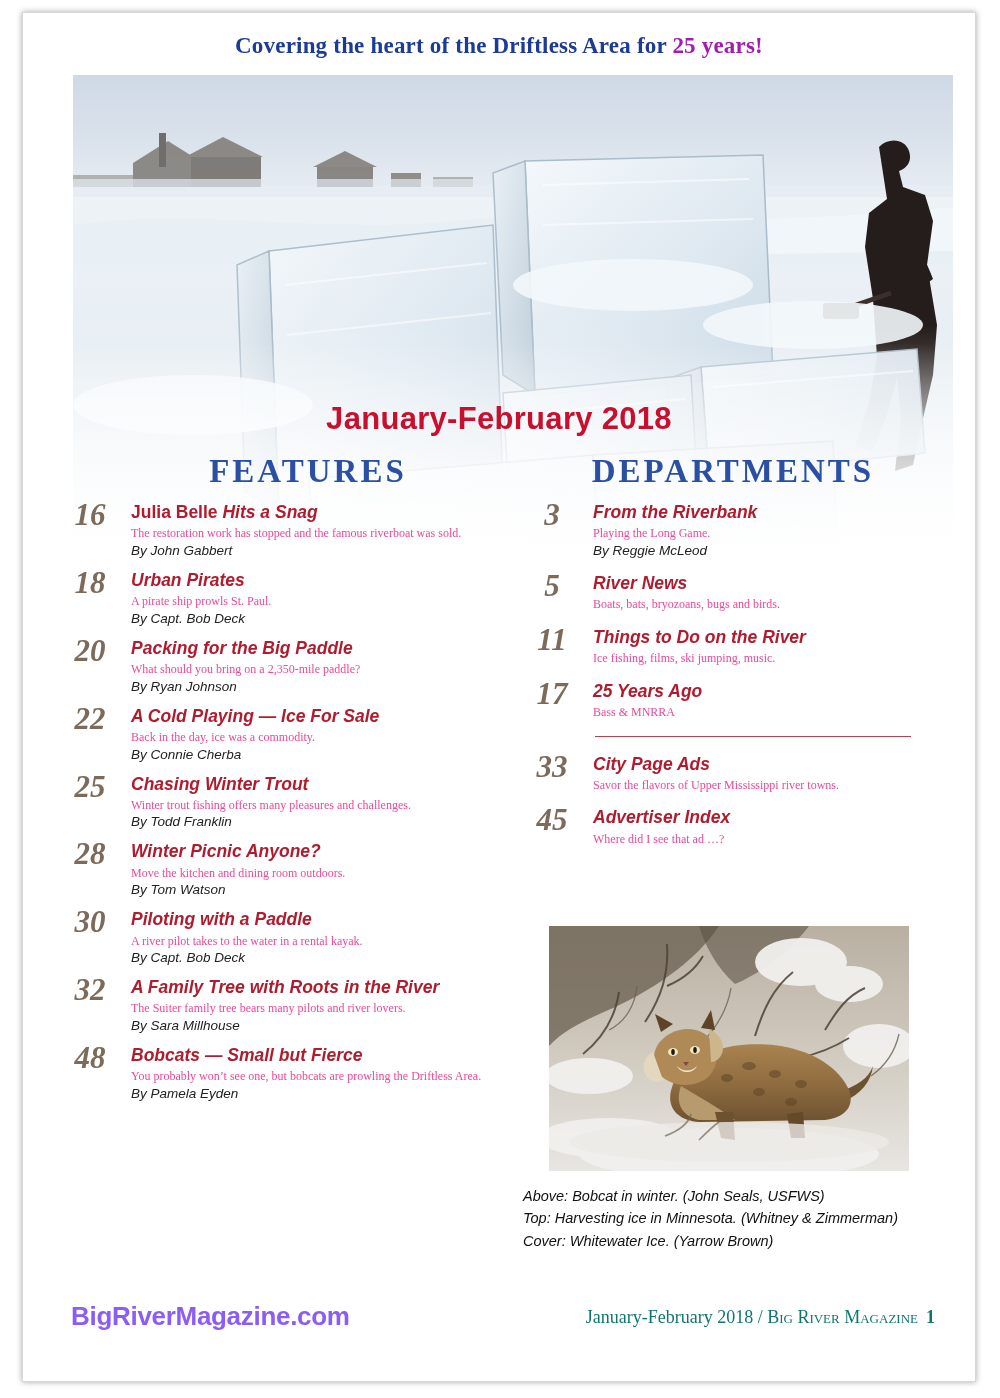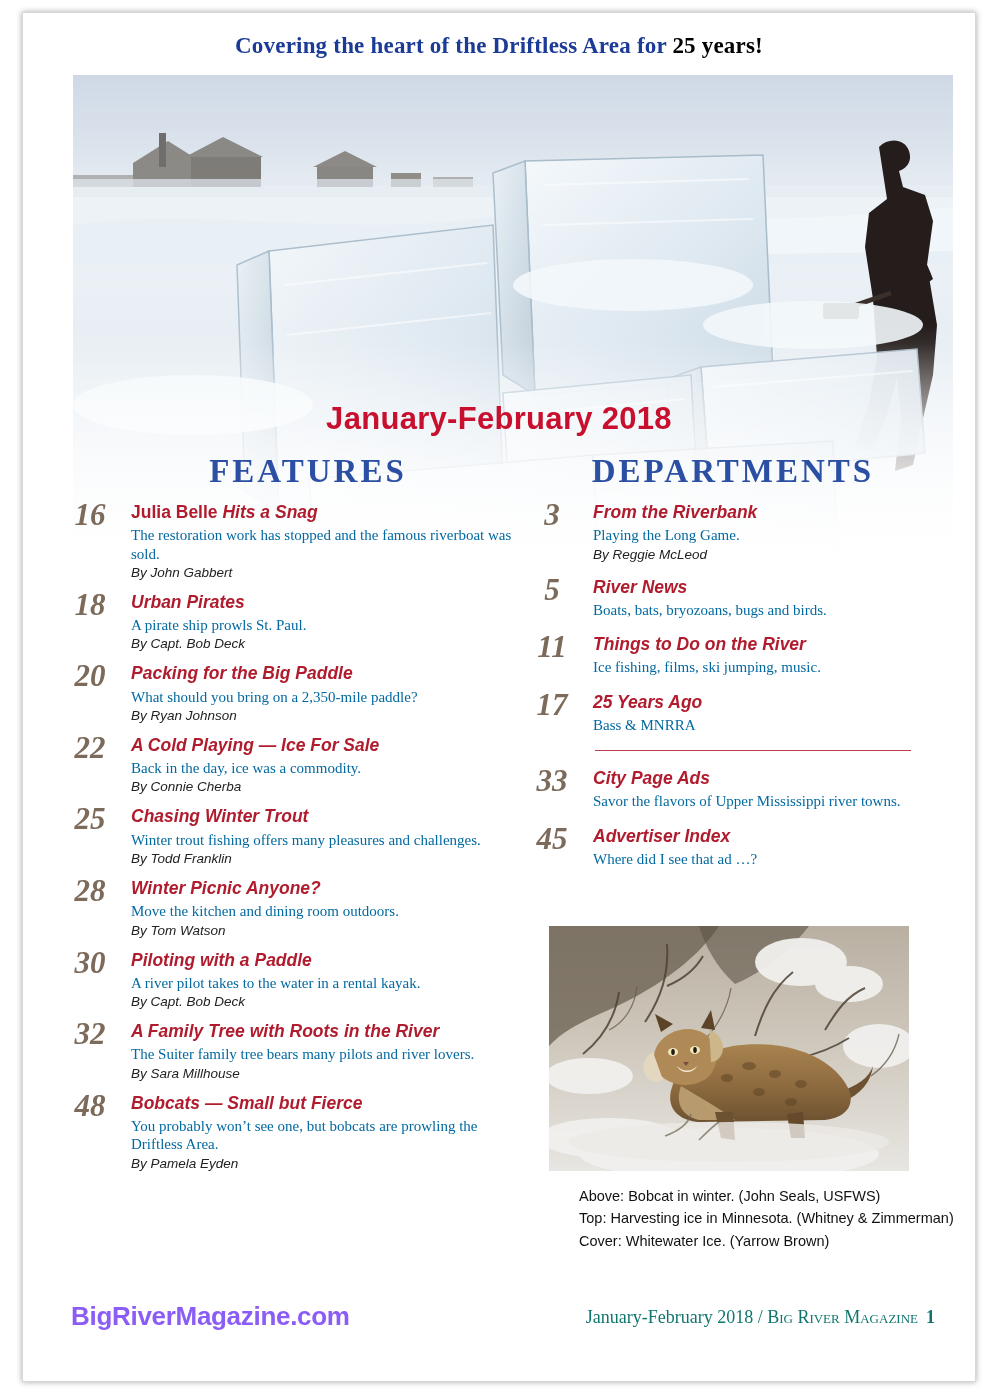--- a/index.html
+++ b/index.html
@@ -20,21 +20,21 @@
   }
   .banner-text{
     font-family:"Liberation Serif",serif;
     font-weight:bold;
     font-size:28.5px;
     color:#1c3b96;
     letter-spacing:.2px;
     white-space:nowrap;
   }
   .banner-text .sc{font-size:23px;}
-  .banner-text .redsm{color:#000000;font-size:23px;}
+  .banner-text .redsm{color:#a21caf;font-size:23px;}
 
   
   .hero{
     position:absolute;left:50px;top:62px;width:880px;height:520px;
     overflow:hidden;
   }
   .hero svg{display:block;}
 
   
   .hero-fade{
@@ -74,21 +74,21 @@
     font-family:"Liberation Serif",serif;font-style:italic;font-weight:bold;
     font-size:31px;color:#7c6a5a;
   }
   .entry .ttl{
     font-family:"Liberation Sans",sans-serif;font-weight:bold;font-style:italic;
     font-size:17.5px;color:#b01c2e;line-height:1.1;margin-bottom:4px;
   }
   .entry .ttl .plain{font-style:normal;}
   .entry .ttl .ital{font-style:italic;}
   .entry .dsc{
-    font-family:"Liberation Serif",serif;font-size:15px;color:#0369a1;
+    font-family:"Liberation Serif",serif;font-size:12px;color:#ec4899;
     line-height:1.22;margin-bottom:2px;
   }
   .entry .by{
     font-family:"Liberation Sans",sans-serif;font-style:italic;font-size:13.5px;
     color:#222;
   }
 
   .col-right .entry{margin-bottom:16px;}
   .col-right .entry .pg{font-size:31px;}
 
@@ -96,22 +96,22 @@
     height:1px;background:#b01c2e;margin:12px 12px 18px 72px;opacity:.85;
   }
 
   
   .photo-bobcat{
     position:absolute;left:526px;top:913px;width:360px;height:245px;
     overflow:hidden;border:0;
   }
 
   .captions{
-    position:absolute;left:556px;top:1172px;width:400px;
-    font-family:"Liberation Sans",sans-serif;font-size:14.5px;
+    position:absolute;left:500px;top:1172px;width:400px;
+    font-family:"Liberation Sans",sans-serif;font-style:italic;font-size:14.5px;
     color:#111;line-height:1.55;
   }
 
   
   .site{
     position:absolute;left:48px;top:1288px;
     font-family:"Liberation Sans",sans-serif;font-weight:bold;font-size:26px;
     color:#8b5cf6;letter-spacing:-.3px;
   }
   .footer-right{

